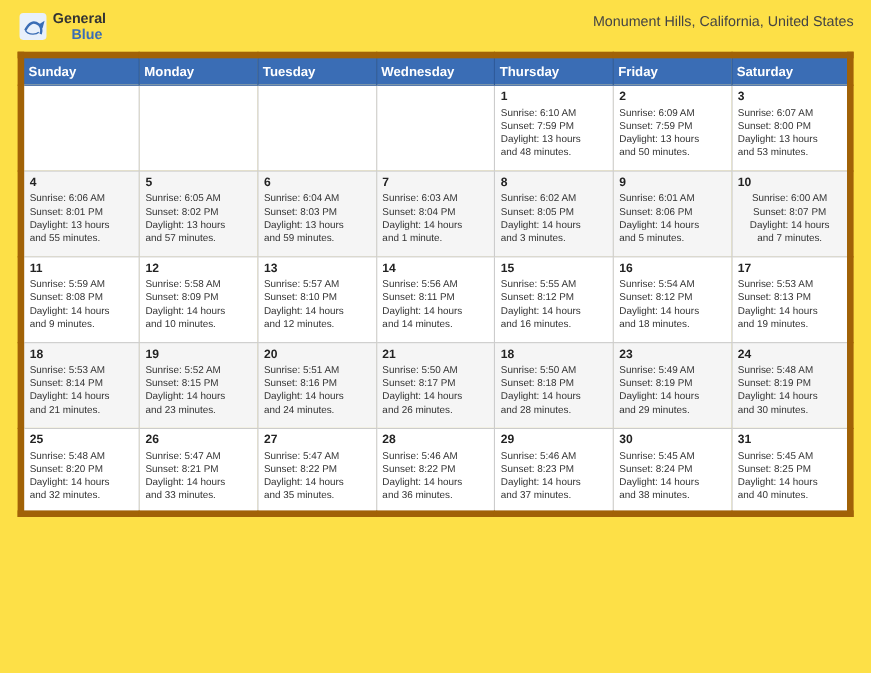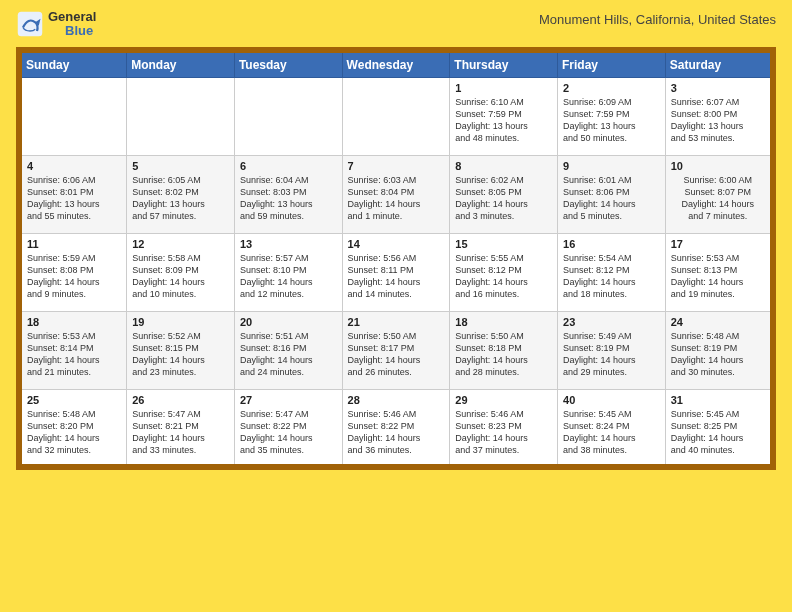--- a/index.html
+++ b/index.html
@@ -346,21 +346,21 @@
 and 36 minutes.</div>
           </td>
           <td>
             <span class="day-number">29</span>
             <div class="cell-content" style="white-space: pre-line;">Sunrise: 5:46 AM
 Sunset: 8:23 PM
 Daylight: 14 hours
 and 37 minutes.</div>
           </td>
           <td>
-            <span class="day-number">40</span>
+            <span class="day-number">30</span>
             <div class="cell-content" style="white-space: pre-line;">Sunrise: 5:45 AM
 Sunset: 8:24 PM
 Daylight: 14 hours
 and 38 minutes.</div>
           </td>
           <td>
             <span class="day-number">31</span>
             <div class="cell-content" style="white-space: pre-line;">Sunrise: 5:45 AM
 Sunset: 8:25 PM
 Daylight: 14 hours

